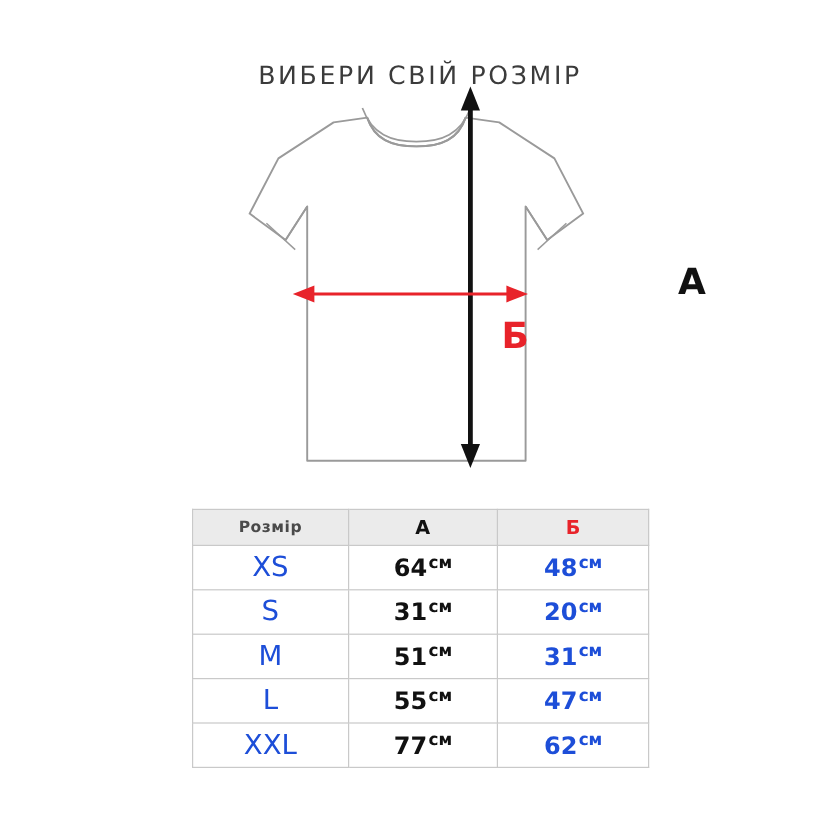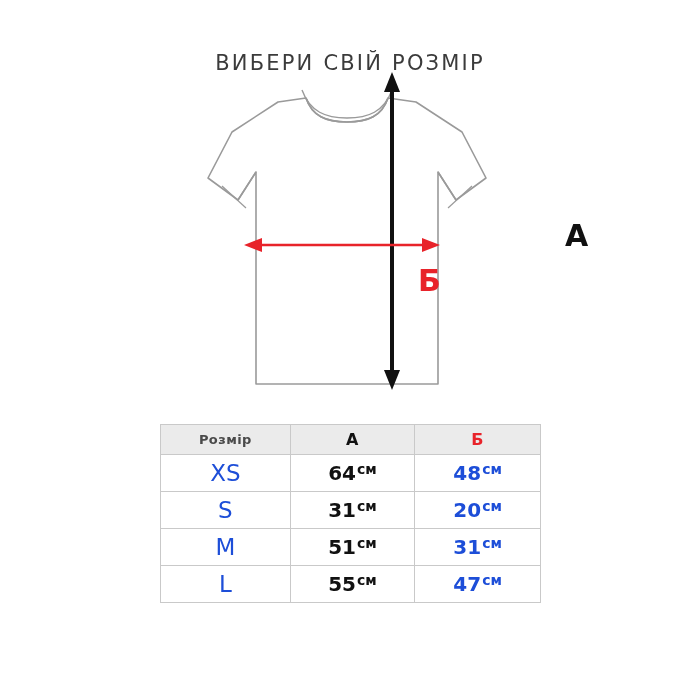--- a/index.html
+++ b/index.html
@@ -212,16 +212,27 @@
         <td class="col-size">L</td>
         <td class="col-a"><span class="cellwrap">
               <span>55</span>
               <span class="unit">см</span>
             </span></td>
         <td class="col-b"><span class="cellwrap">
               <span>47</span>
               <span class="unit">см</span>
             </span></td>
       </tr>
+      <tr>
+        <td class="col-size">XXL</td>
+        <td class="col-a"><span class="cellwrap">
+              <span>77</span>
+              <span class="unit">см</span>
+            </span></td>
+        <td class="col-b"><span class="cellwrap">
+              <span>62</span>
+              <span class="unit">см</span>
+            </span></td>
+      </tr>
     </tbody>
   </table>
 
 </div>
 
 </body></html>

